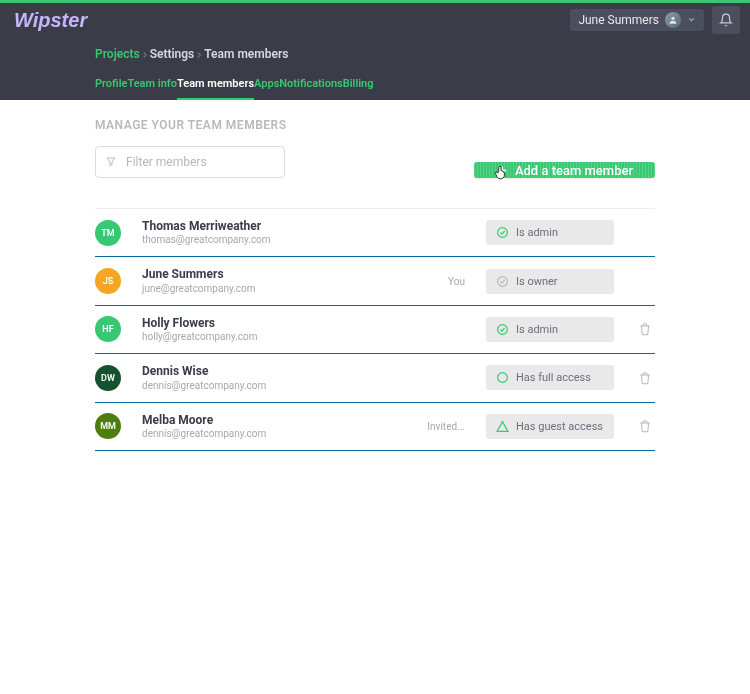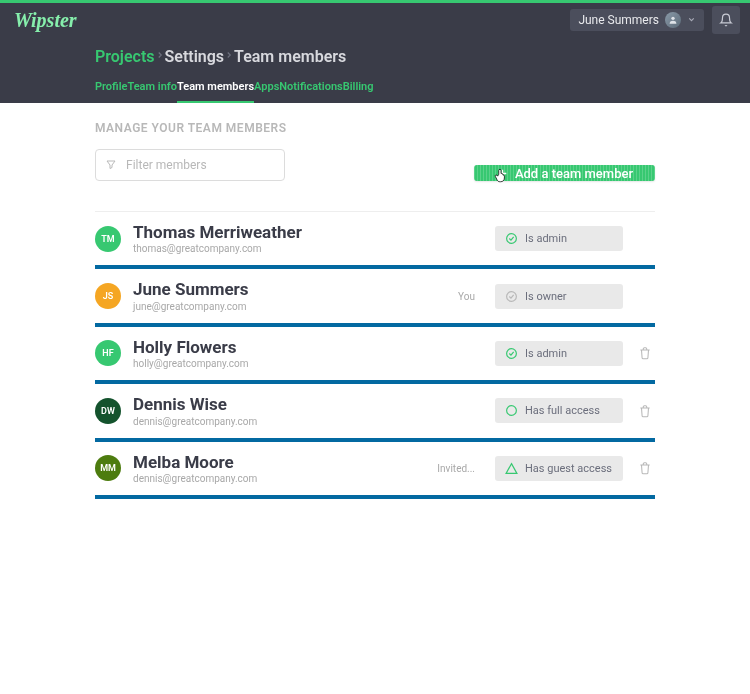--- a/index.html
+++ b/index.html
@@ -23,24 +23,24 @@
       color: #fff;
     }
     .header-top {
       height: 34px;
       display: flex;
       align-items: center;
       justify-content: space-between;
       padding: 0 10px 0 14px;
     }
     .logo {
-      font-family: Liberation Serif, serif;
+      font-family: Liberation Sans, sans-serif;
       font-size: 20px;
       font-weight: bold;
-      color: #86efac;
+      color: #c4b5fd;
       font-style: italic;
     }
     .header-right {
       display: flex;
       align-items: center;
       gap: 8px;
     }
     .user-chip {
       display: flex;
       align-items: center;
@@ -75,21 +75,21 @@
       align-items: center;
       justify-content: center;
       cursor: pointer;
     }
     .breadcrumb-row {
       padding: 10px 0 6px 0;
       margin-left: 95px;
       display: flex;
       align-items: flex-start;
       gap: 0;
-      font-size: 16px;
+      font-size: 12px;
       font-weight: 600;
     }
     .breadcrumb-row .crumb-active {
       color: #37c871;
     }
     .breadcrumb-row .crumb {
       color: #d8d9de;
     }
     .breadcrumb-row .chev {
       color: #6b6e7c;
@@ -179,54 +179,53 @@
       bottom: -6px;
       pointer-events: none;
     }
     .member-list {
       border-top: 1px solid #eee;
     }
     .member-row {
       display: flex;
       align-items: center;
       padding: 10px 0;
-      border-bottom: 4px solid #0369a1;
-      gap: 12px;
+      border-bottom: 1px solid #0369a1;
+      gap: 21px;
     }
     .avatar {
       width: 26px;
       height: 26px;
       border-radius: 50%;
       display: flex;
       align-items: center;
       justify-content: center;
       color: #fff;
       font-size: 9px;
       font-weight: 600;
       flex-shrink: 0;
     }
     .member-info {
       flex: 1;
       min-width: 0;
     }
     .member-name {
-      font-size: 17px;
+      font-size: 12px;
       font-weight: 700;
       color: #3a3c48;
       line-height: 1.2;
     }
     .member-email {
       font-size: 10px;
       color: #a8a8a8;
       line-height: 1.3;
     }
     .meta-label {
       font-size: 10px;
       color: #a8a8a8;
-      margin-right: 8px;
     }
     .role-pill {
       width: 128px;
       height: 25px;
       background: #e9e9e9;
       border-radius: 3px;
       display: flex;
       align-items: center;
       padding: 0 10px;
       gap: 7px;

